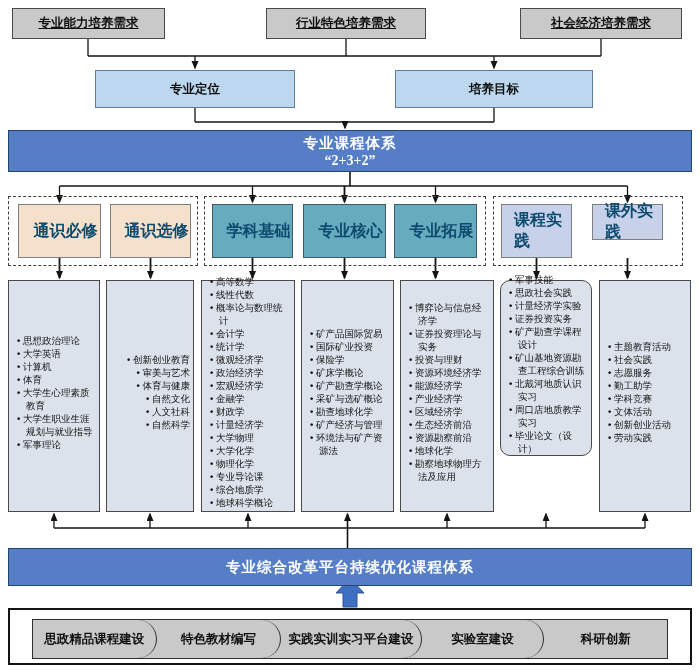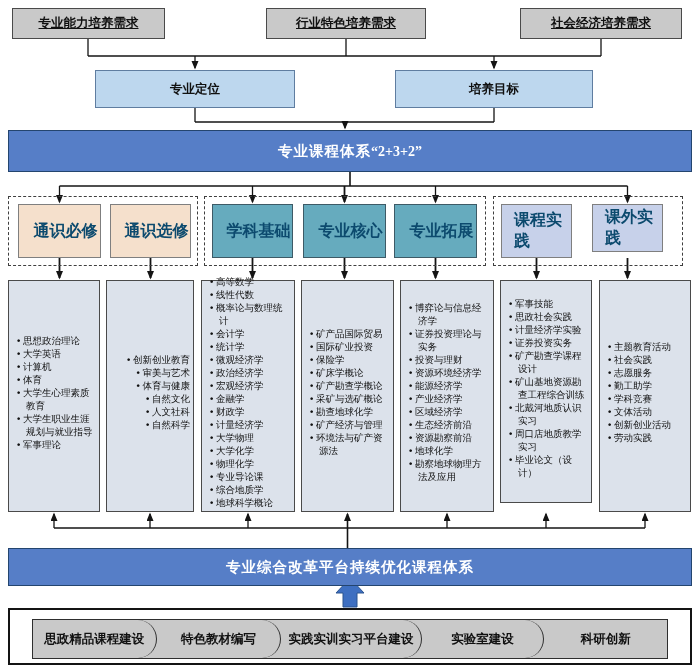--- a/index.html
+++ b/index.html
@@ -10,21 +10,21 @@
   
   .req-box{background:#c9c9c9;border:1.5px solid #4a4a4a;display:flex;align-items:center;
            justify-content:center;font-size:12.5px;font-weight:700;color:#111;text-decoration:underline;}
 
   
   .pos-box{background:#bdd7ee;border:1.2px solid #5f7da0;display:flex;align-items:center;
            justify-content:center;font-size:12.5px;font-weight:700;color:#111;}
 
   
   .blue-bar{background:#567ec7;border:1.5px solid #24456f;color:#fff;display:flex;
-            flex-direction:row;align-items:center;justify-content:center;}
+            flex-direction:column;align-items:center;justify-content:center;}
   .bar-title{font-size:14.5px;font-weight:700;letter-spacing:1px;}
   .bar-sub{font-family:"Liberation Serif",serif;font-size:14px;font-weight:700;line-height:15px;}
 
   
   .dash-frame{border:1.5px dashed #3f3f3f;background:transparent;}
 
   
   .cat-box{display:flex;align-items:center;justify-content:center;font-size:16px;
            font-weight:700;color:#0c4a6e;border:1.2px solid #4a4a4a;padding-left:12px;}
   .cat-peach{background:#f5e0cc;border-color:#7f7f7f;}
@@ -115,21 +115,21 @@
   <div class="abs dash-frame" style="left:204px;top:196px;width:282px;height:70px;"></div>
   <div class="abs dash-frame" style="left:493px;top:196px;width:190px;height:70px;"></div>
 
   <div id="category-layer">
       <div class="abs cat-box cat-peach" style="left: 18px; top: 204px; width: 83px; height: 54px;">通识必修</div>
       <div class="abs cat-box cat-peach" style="left: 110px; top: 204px; width: 81px; height: 54px;">通识选修</div>
       <div class="abs cat-box cat-teal" style="left: 212px; top: 204px; width: 81px; height: 54px;">学科基础</div>
       <div class="abs cat-box cat-teal" style="left: 303px; top: 204px; width: 83px; height: 54px;">专业核心</div>
       <div class="abs cat-box cat-teal" style="left: 394px; top: 204px; width: 83px; height: 54px;">专业拓展</div>
       <div class="abs cat-box cat-peri" style="left: 501px; top: 204px; width: 71px; height: 54px;">课程实践</div>
-      <div class="abs cat-box cat-peri" style="left: 592px; top: 204px; width: 71px; height: 48px;">课外实践</div>
+      <div class="abs cat-box cat-peri" style="left: 592px; top: 204px; width: 71px; height: 36px;">课外实践</div>
     </div>
 
   <div id="column-layer">
       <div class="abs course-col" style="left: 8px; top: 280px; width: 92px; height: 232px;">
         <div class="course">思想政治理论</div>
         <div class="course">大学英语</div>
         <div class="course">计算机</div>
         <div class="course">体育</div>
         <div class="course">大学生心理素质教育</div>
         <div class="course">大学生职业生涯规划与就业指导</div>
@@ -179,21 +179,21 @@
         <div class="course">投资与理财</div>
         <div class="course">资源环境经济学</div>
         <div class="course">能源经济学</div>
         <div class="course">产业经济学</div>
         <div class="course">区域经济学</div>
         <div class="course">生态经济前沿</div>
         <div class="course">资源勘察前沿</div>
         <div class="course">地球化学</div>
         <div class="course">勘察地球物理方法及应用</div>
       </div>
-      <div class="abs course-col" style="left: 500px; top: 280px; width: 92px; height: 223px;">
+      <div class="abs course-col" style="left: 500px; top: 280px; width: 92px; height: 176px; border-radius: 10px;">
         <div class="course">军事技能</div>
         <div class="course">思政社会实践</div>
         <div class="course">计量经济学实验</div>
         <div class="course">证券投资实务</div>
         <div class="course">矿产勘查学课程设计</div>
         <div class="course">矿山基地资源勘查工程综合训练</div>
         <div class="course">北戴河地质认识实习</div>
         <div class="course">周口店地质教学实习</div>
         <div class="course">毕业论文（设计）</div>
       </div>

